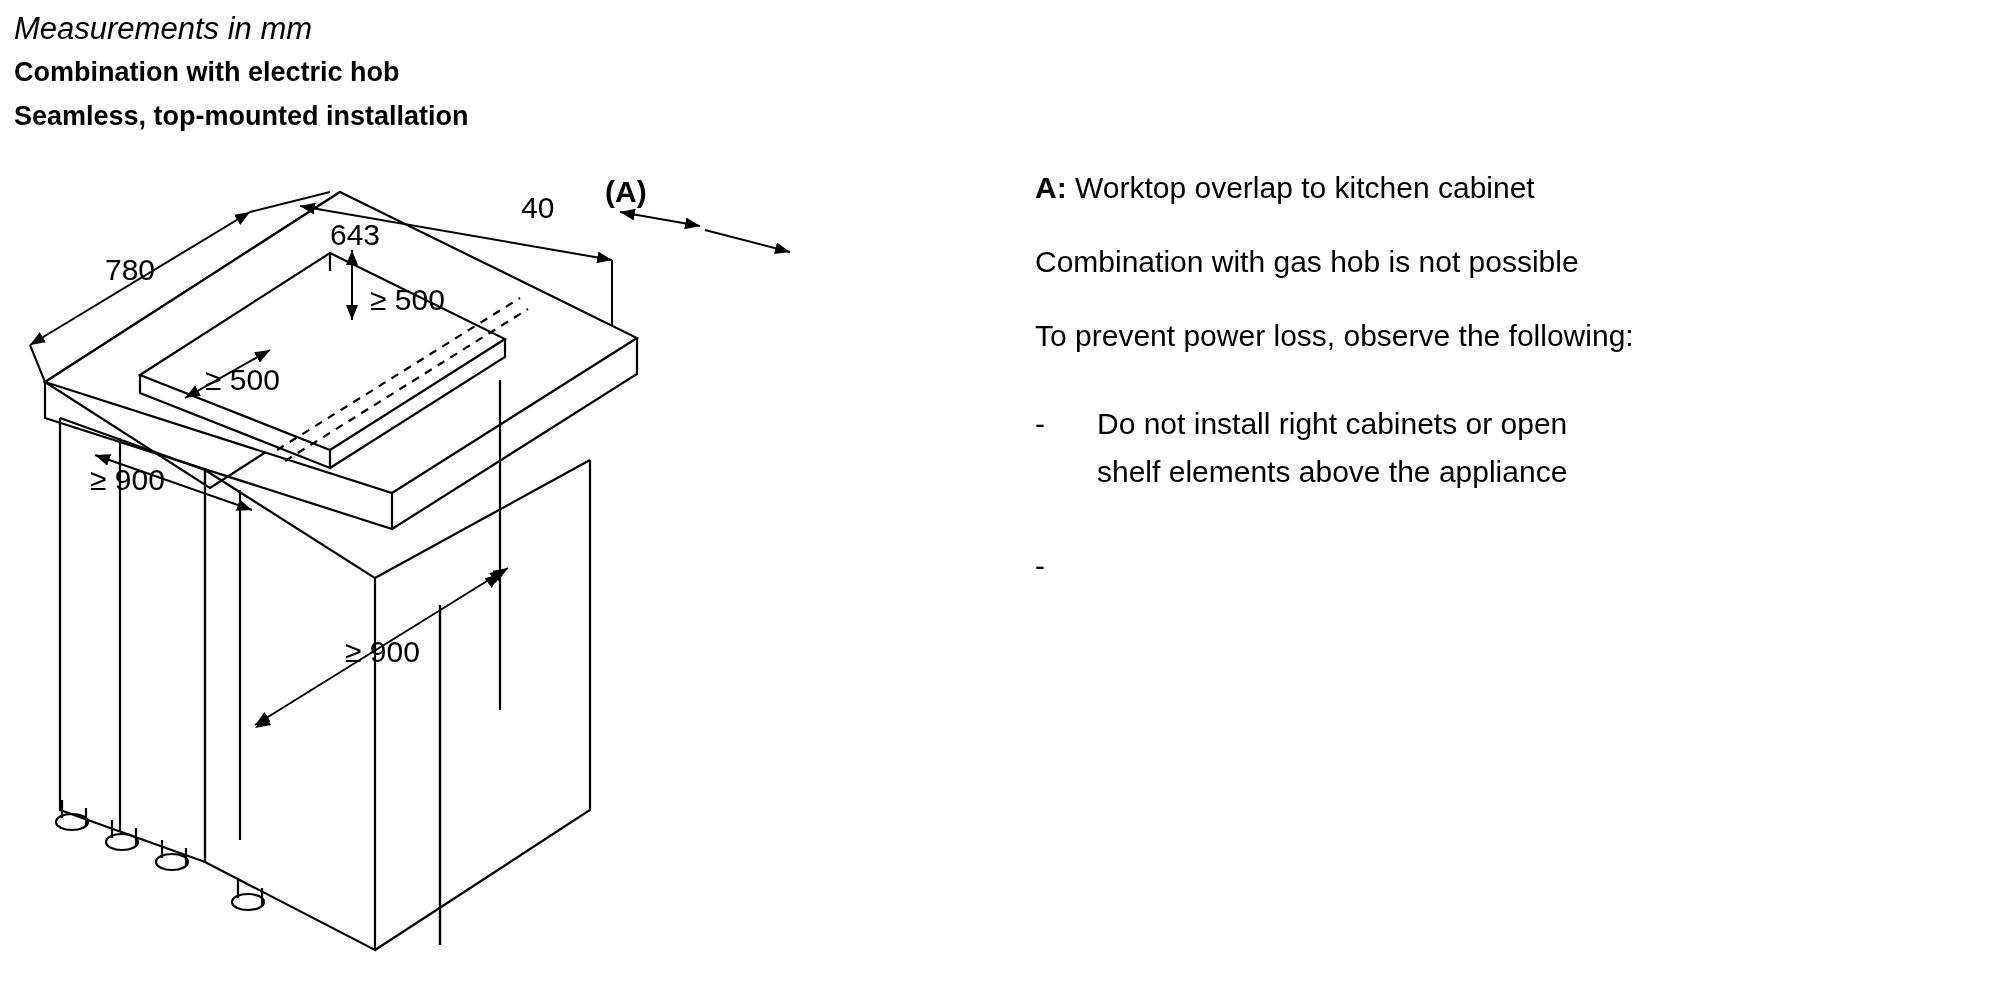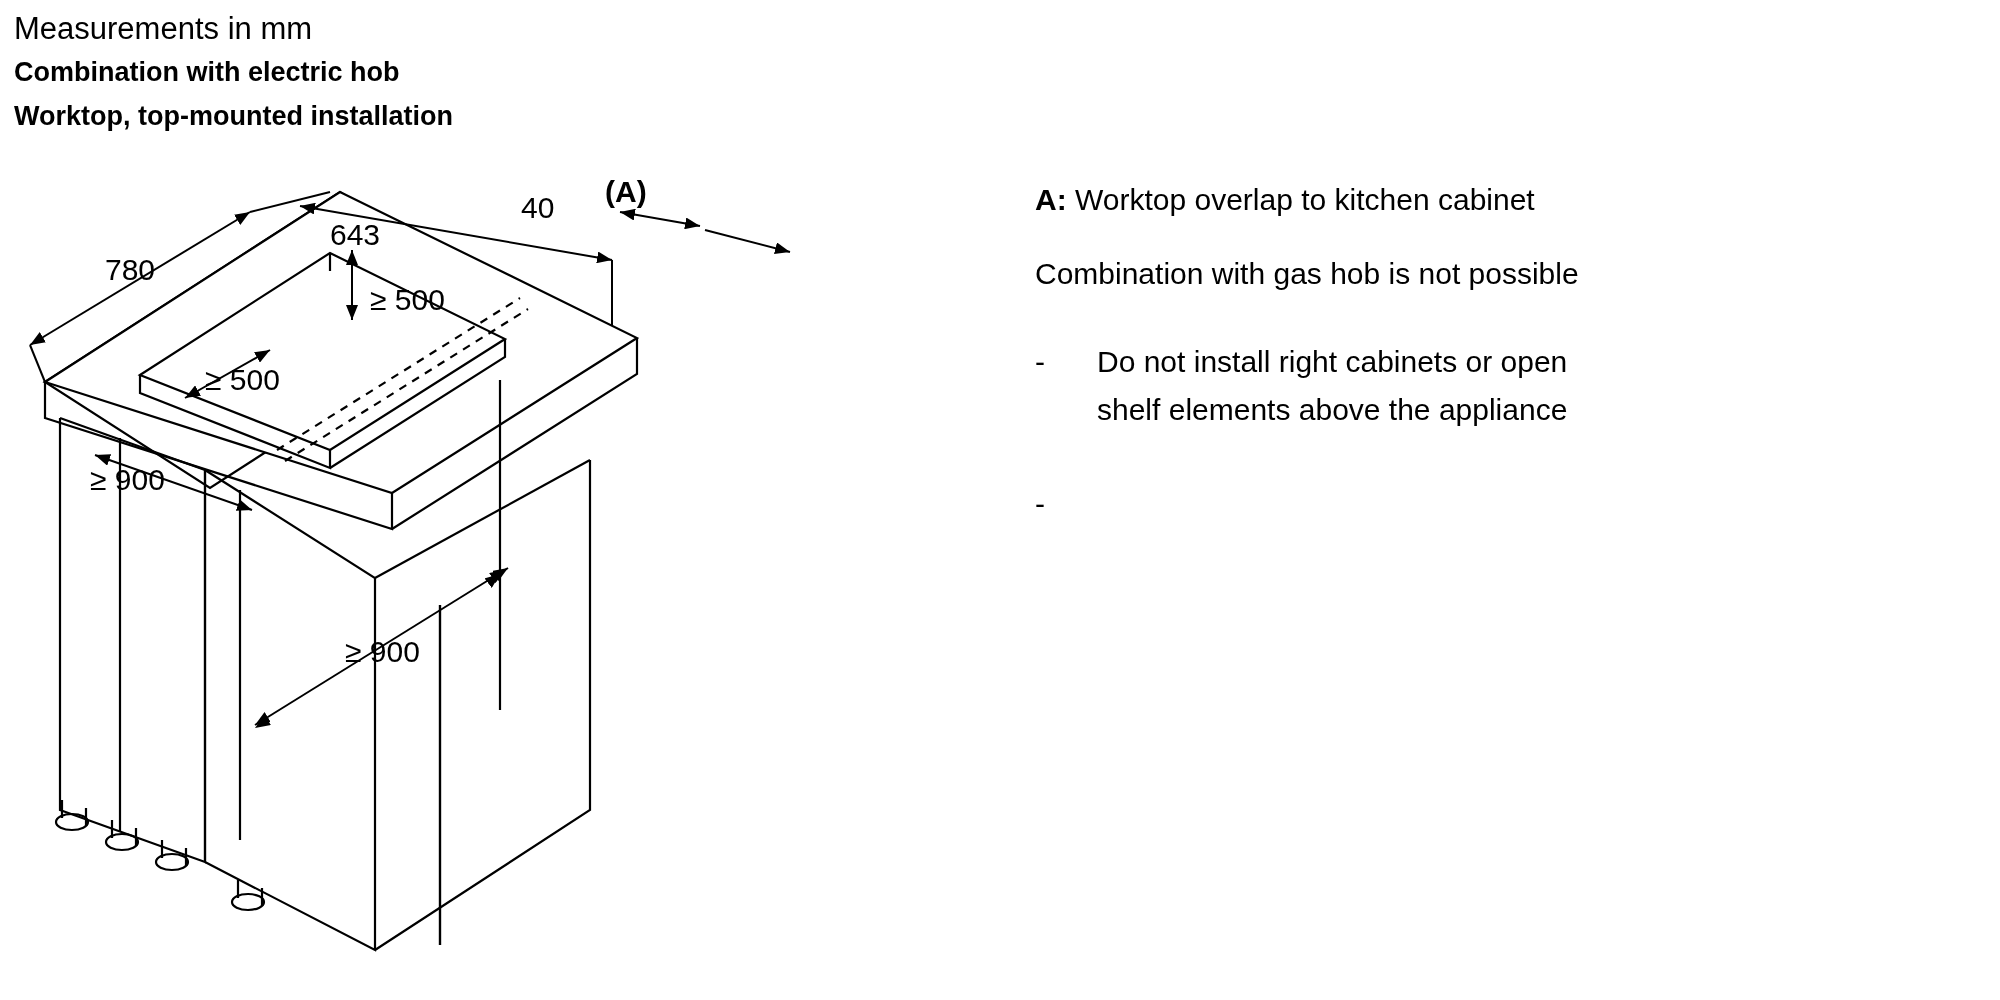--- a/index.html
+++ b/index.html
@@ -21,20 +21,21 @@
     position: absolute;
     left: 14px;
     top: 8px;
     width: 900px;
   }
   #heading .line1 {
     font-size: 31px;
     font-weight: 400;
     line-height: 42px;
     white-space: nowrap;
+    font-style: italic;
   }
   #heading .line2,
   #heading .line3 {
     font-size: 27px;
     font-weight: bold;
     line-height: 44px;
     white-space: nowrap;
   }
 
   
@@ -42,21 +43,20 @@
     position: absolute;
     left: 1035px;
     top: 168px;
     width: 950px;
   }
   #notes .note {
     font-size: 30px;
     line-height: 40px;
     margin-bottom: 34px;
     white-space: nowrap;
-    margin-top: 12px;
   }
   #notes .note b {
     font-weight: bold;
   }
   #notes .bullets {
     margin-top: 44px;
   }
   #notes .bullet {
     display: flex;
     font-size: 30px;
@@ -93,21 +93,21 @@
     font-weight: bold;
     fill: #000;
   }
 </style>
 </head>
 <body>
 
 <div id="heading">
   <div class="line1">Measurements in mm</div>
   <div class="line2">Combination with electric hob</div>
-  <div class="line3">Worktop, top-mounted installation</div>
+  <div class="line3">Seamless, top-mounted installation</div>
 </div>
 
 <div id="drawing">
   <svg width="1030" height="820" viewBox="0 0 1030 820" xmlns="http://www.w3.org/2000/svg">
     <defs>
       <marker id="arrEnd" markerWidth="16" markerHeight="12" refX="15" refY="6" orient="auto" markerUnits="userSpaceOnUse">
         <path d="M0,0 L15,6 L0,12 z" fill="#000"></path>
       </marker>
       <marker id="arrStart" markerWidth="16" markerHeight="12" refX="1" refY="6" orient="auto" markerUnits="userSpaceOnUse">
         <path d="M16,0 L1,6 L16,12 z" fill="#000"></path>
@@ -222,20 +222,21 @@
     <text class="dimtext" x="90" y="340">≥ 900</text>
     <text class="dimtext" x="345" y="512">≥ 900</text>
   </svg>
 </div>
 
 <div id="notes">
   <div class="note">
     <b>A:</b><span> Worktop overlap to kitchen cabinet</span>
   </div>
   <div class="note">Combination with gas hob is not possible</div>
+  <div class="note">To prevent power loss, observe the following:</div>
 
   <div class="bullets">
     <div class="bullet">
       <span class="dash">-</span>
       <span class="btext">Do not install right cabinets or open
 shelf elements above the appliance</span>
     </div>
     <div class="bullet">
       <span class="dash">-</span>
     </div>

